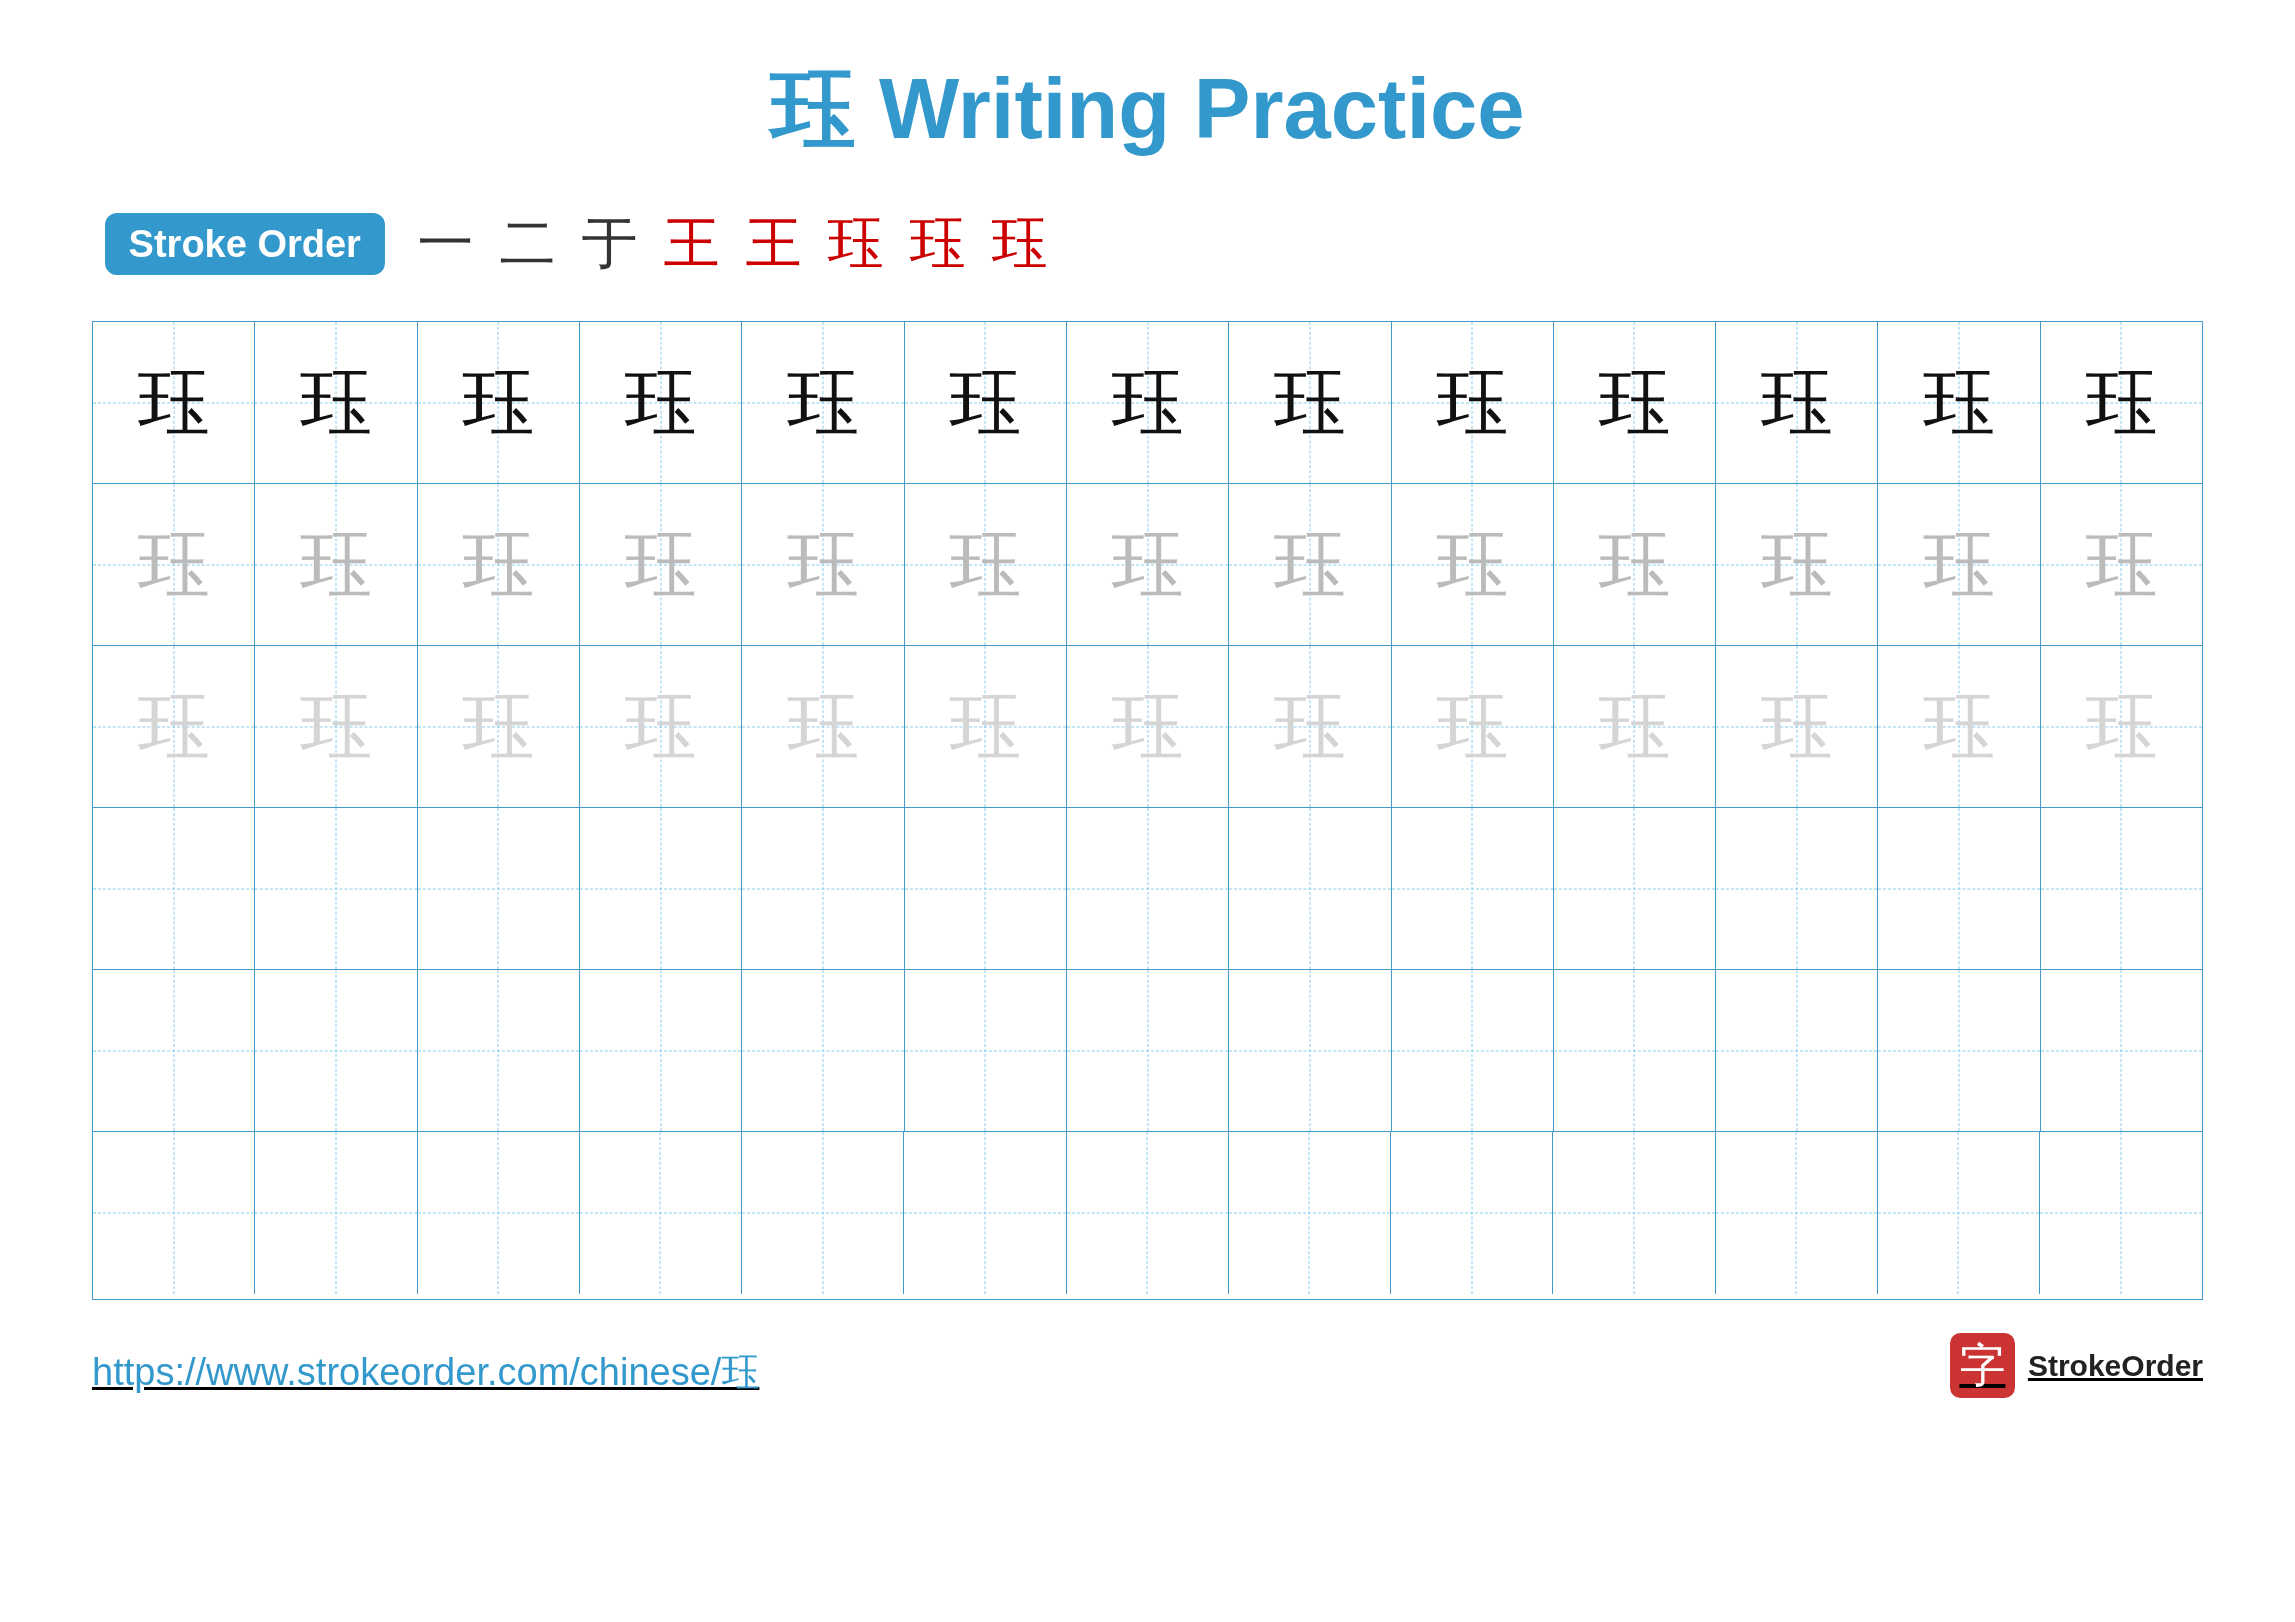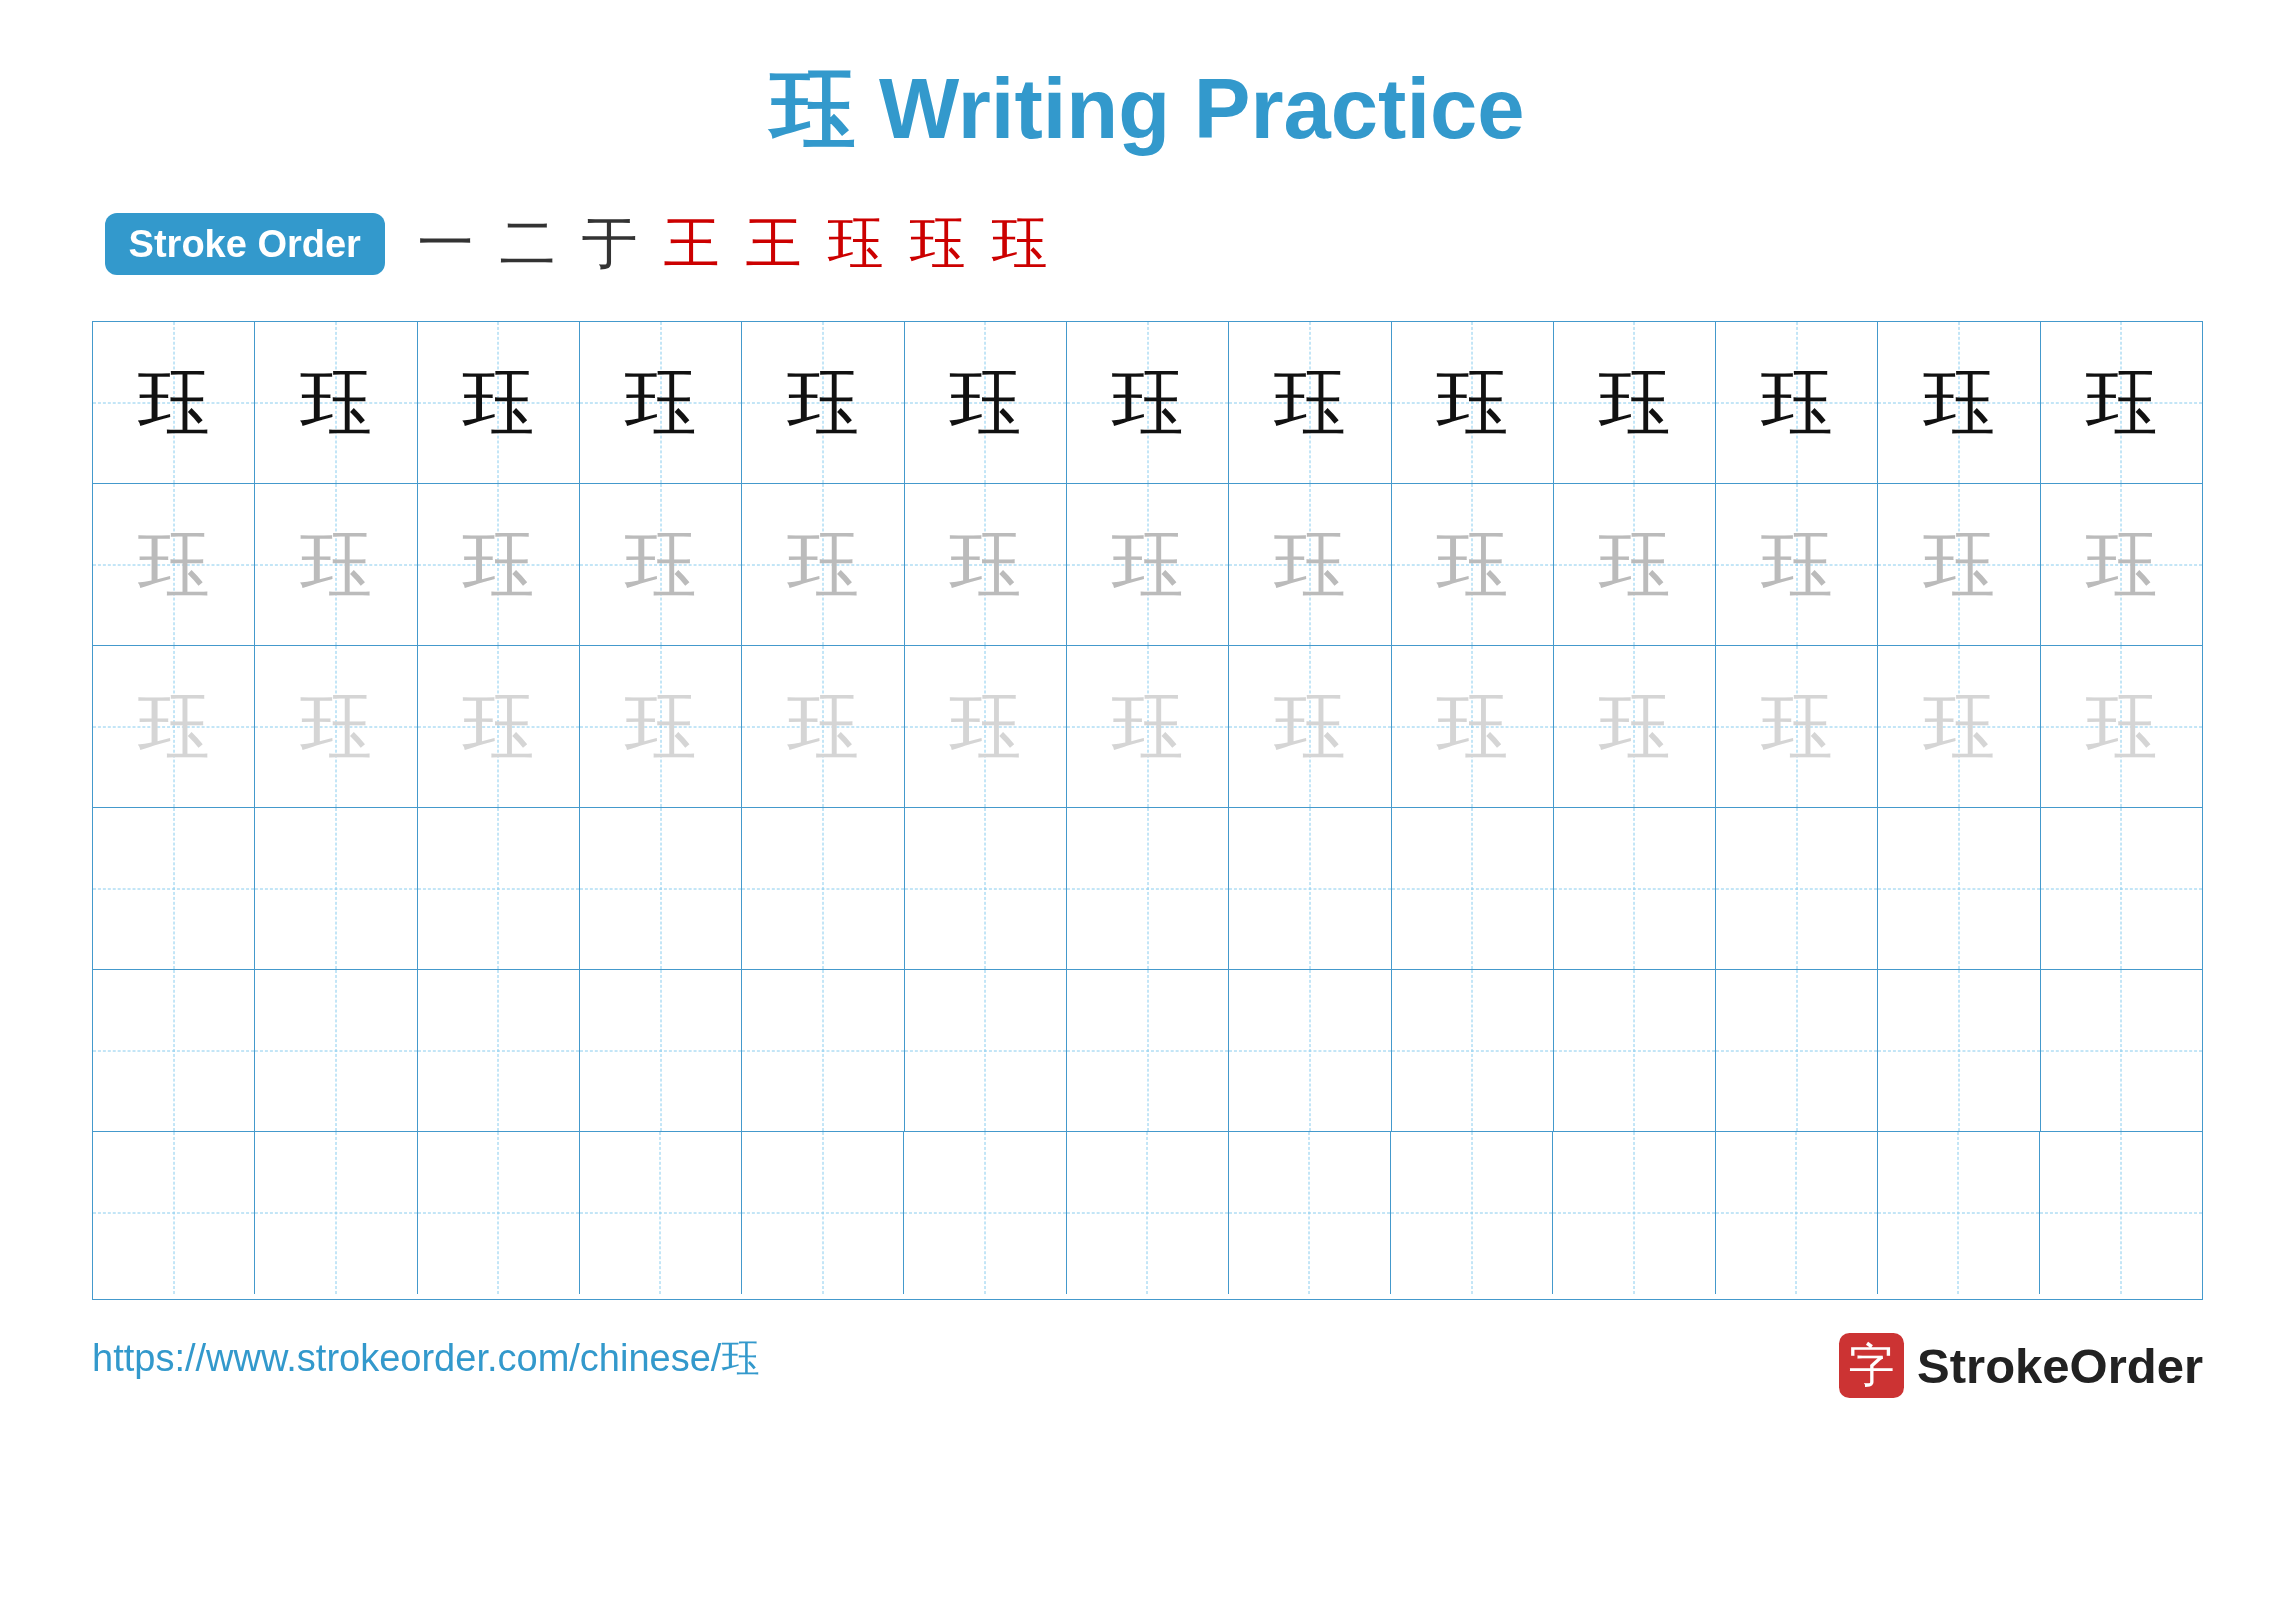--- a/index.html
+++ b/index.html
@@ -129,23 +129,24 @@
       color: #bbb;
     }
 
     .cell-char.light {
       color: #d5d5d5;
     }
 
     .footer {
       display: flex;
       justify-content: space-between;
-      align-items: flex-start;
+      align-items: flex-end;
       width: 100%;
       margin-top: 33px;
+      text-decoration: underline;
     }
 
     .footer-url {
       font-size: 38px;
       color: #3399cc;
     }
 
     .footer-brand {
       display: flex;
       align-items: center;
@@ -159,21 +160,21 @@
       border-radius: 10.5px;
       display: flex;
       align-items: center;
       justify-content: center;
       color: #fff;
       font-size: 46px;
       font-family: serif;
     }
 
     .brand-name {
-      font-size: 49px;
+      font-size: 30px;
       font-weight: bold;
       color: #222;
     }
   </style>
 </head>
 <body>
 
 <div class="page-container">
 
   <div class="title">

